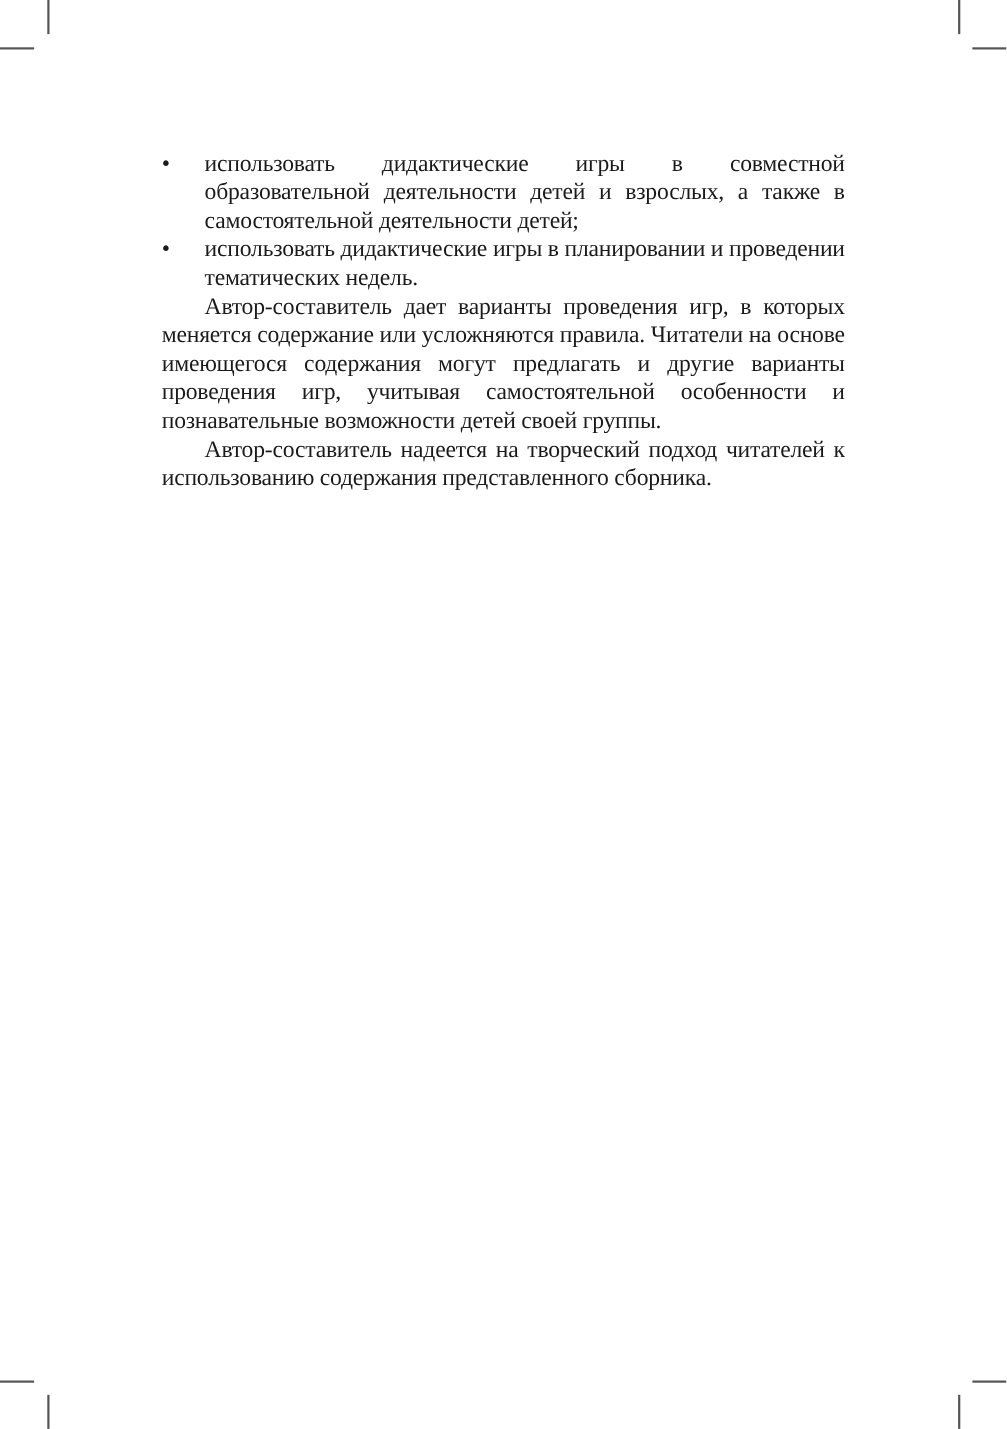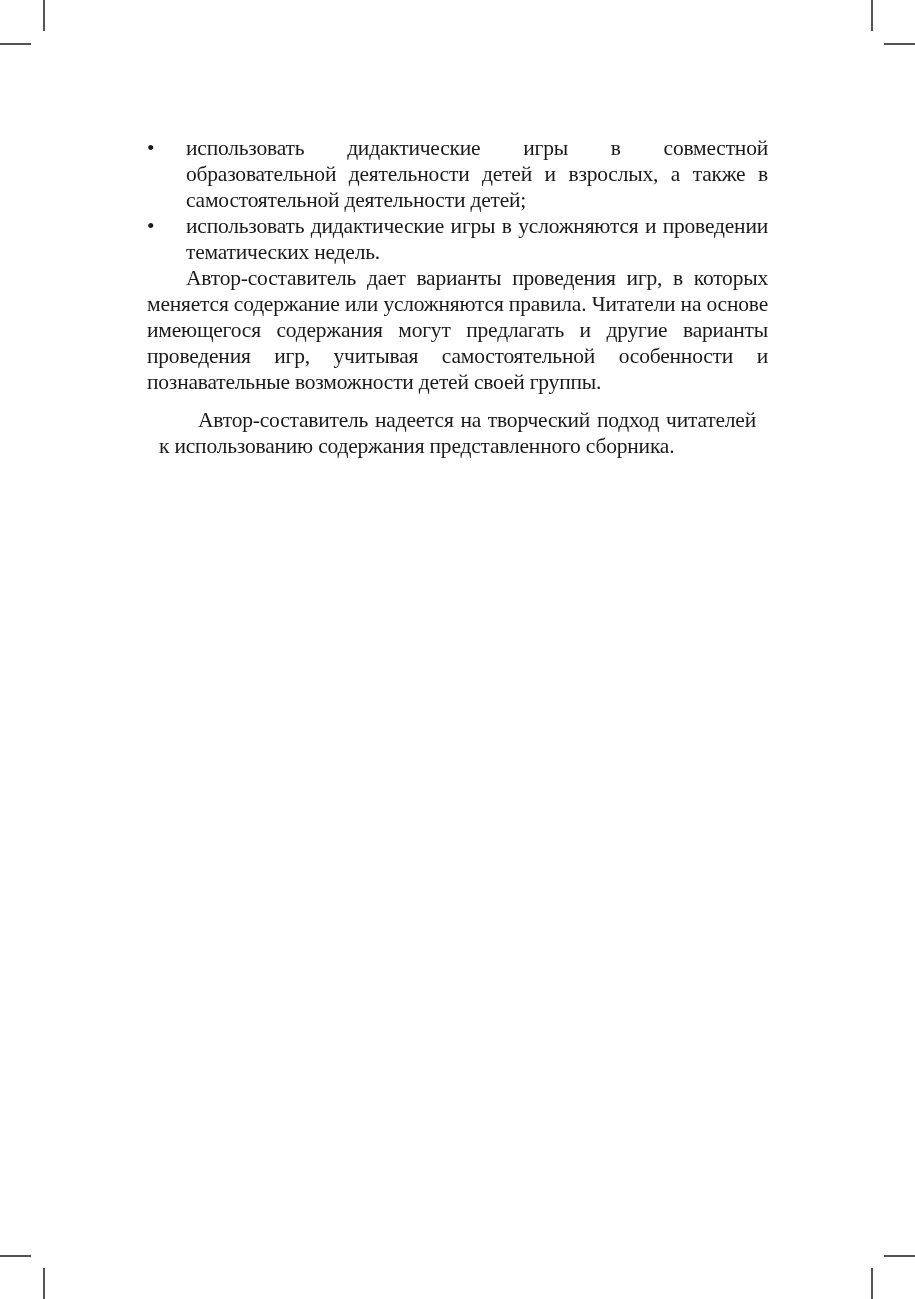--- a/index.html
+++ b/index.html
@@ -26,17 +26,17 @@
 <div class="crop" style="left:884px;top:1255px;width:31px;height:2px;"></div>
 <div class="crop" style="left:871px;top:1268px;width:2px;height:31px;"></div>
 
 <div class="text-block">
   <div class="bullet-item">
     <span class="bullet-mark">•</span>
     <span>использовать дидактические игры в совместной образовательной деятельности детей и взрослых, а также в самостоятельной деятельности детей;</span>
   </div>
   <div class="bullet-item">
     <span class="bullet-mark">•</span>
-    <span>использовать дидактические игры в усложняются и проведении тематических недель.</span>
+    <span>использовать дидактические игры в планировании и проведении тематических недель.</span>
   </div>
   <p class="para" style="margin:0">Автор-составитель дает варианты проведения игр, в которых меняется содержание или усложняются правила. Читатели на основе имеющегося содержания могут предлагать и другие варианты проведения игр, учитывая самостоятельной особенности и познавательные возможности детей своей группы.</p>
-  <p class="para" style="margin:12px">Автор-составитель надеется на творческий подход читателей к использованию содержания представленного сборника.</p>
+  <p class="para" style="margin:0">Автор-составитель надеется на творческий подход читателей к использованию содержания представленного сборника.</p>
 </div>
 
 </body></html>

